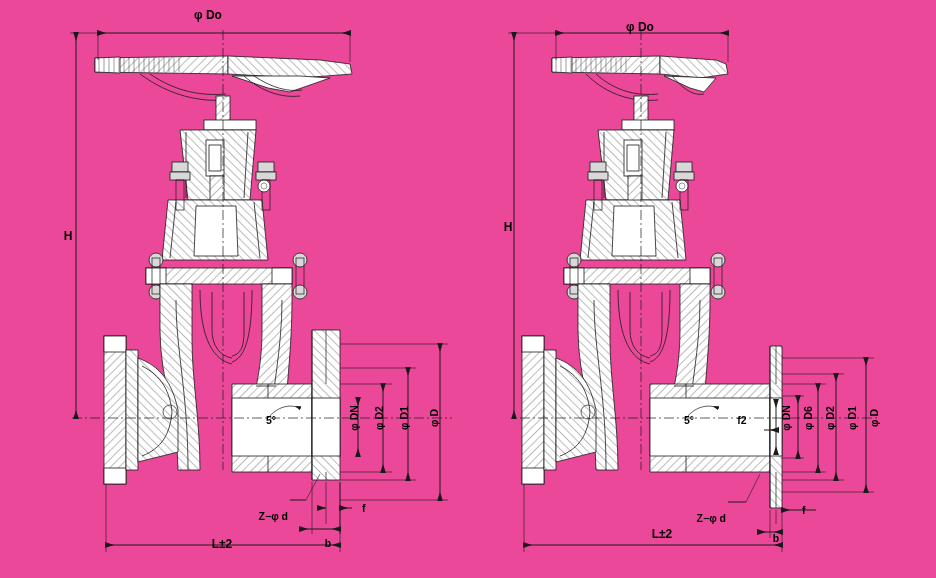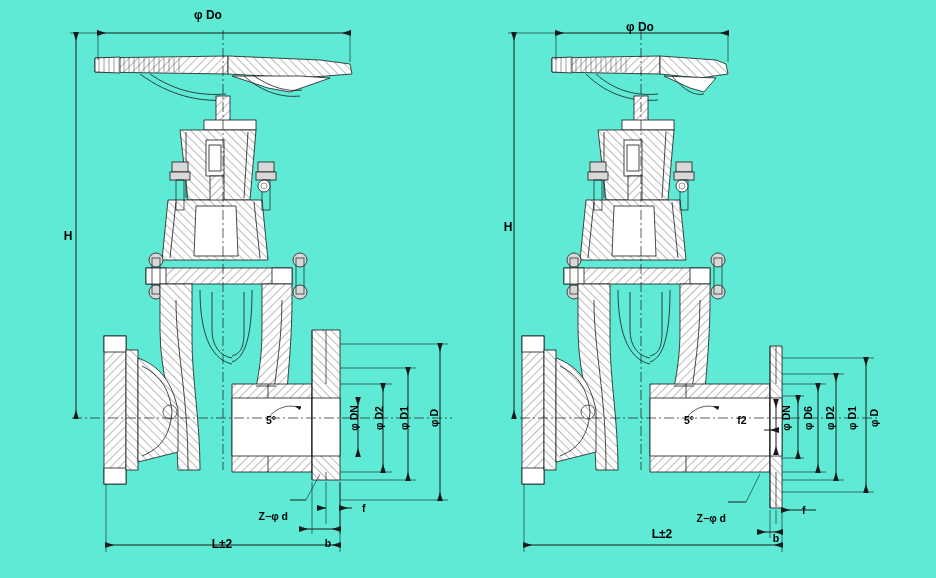--- a/index.html
+++ b/index.html
@@ -10,21 +10,21 @@
   body {
     width: 936px;
     height: 578px;
     font-family: "Liberation Sans", sans-serif;
     overflow: hidden;
   }
   #stage {
     position: relative;
     width: 936px;
     height: 578px;
-    background: #5eead4;
+    background: #ec4899;
   }
   svg.drawing {
     position: absolute;
     left: 0;
     top: 0;
     width: 936px;
     height: 578px;
   }
   .lbl {
     font-family: "Liberation Sans", sans-serif;

